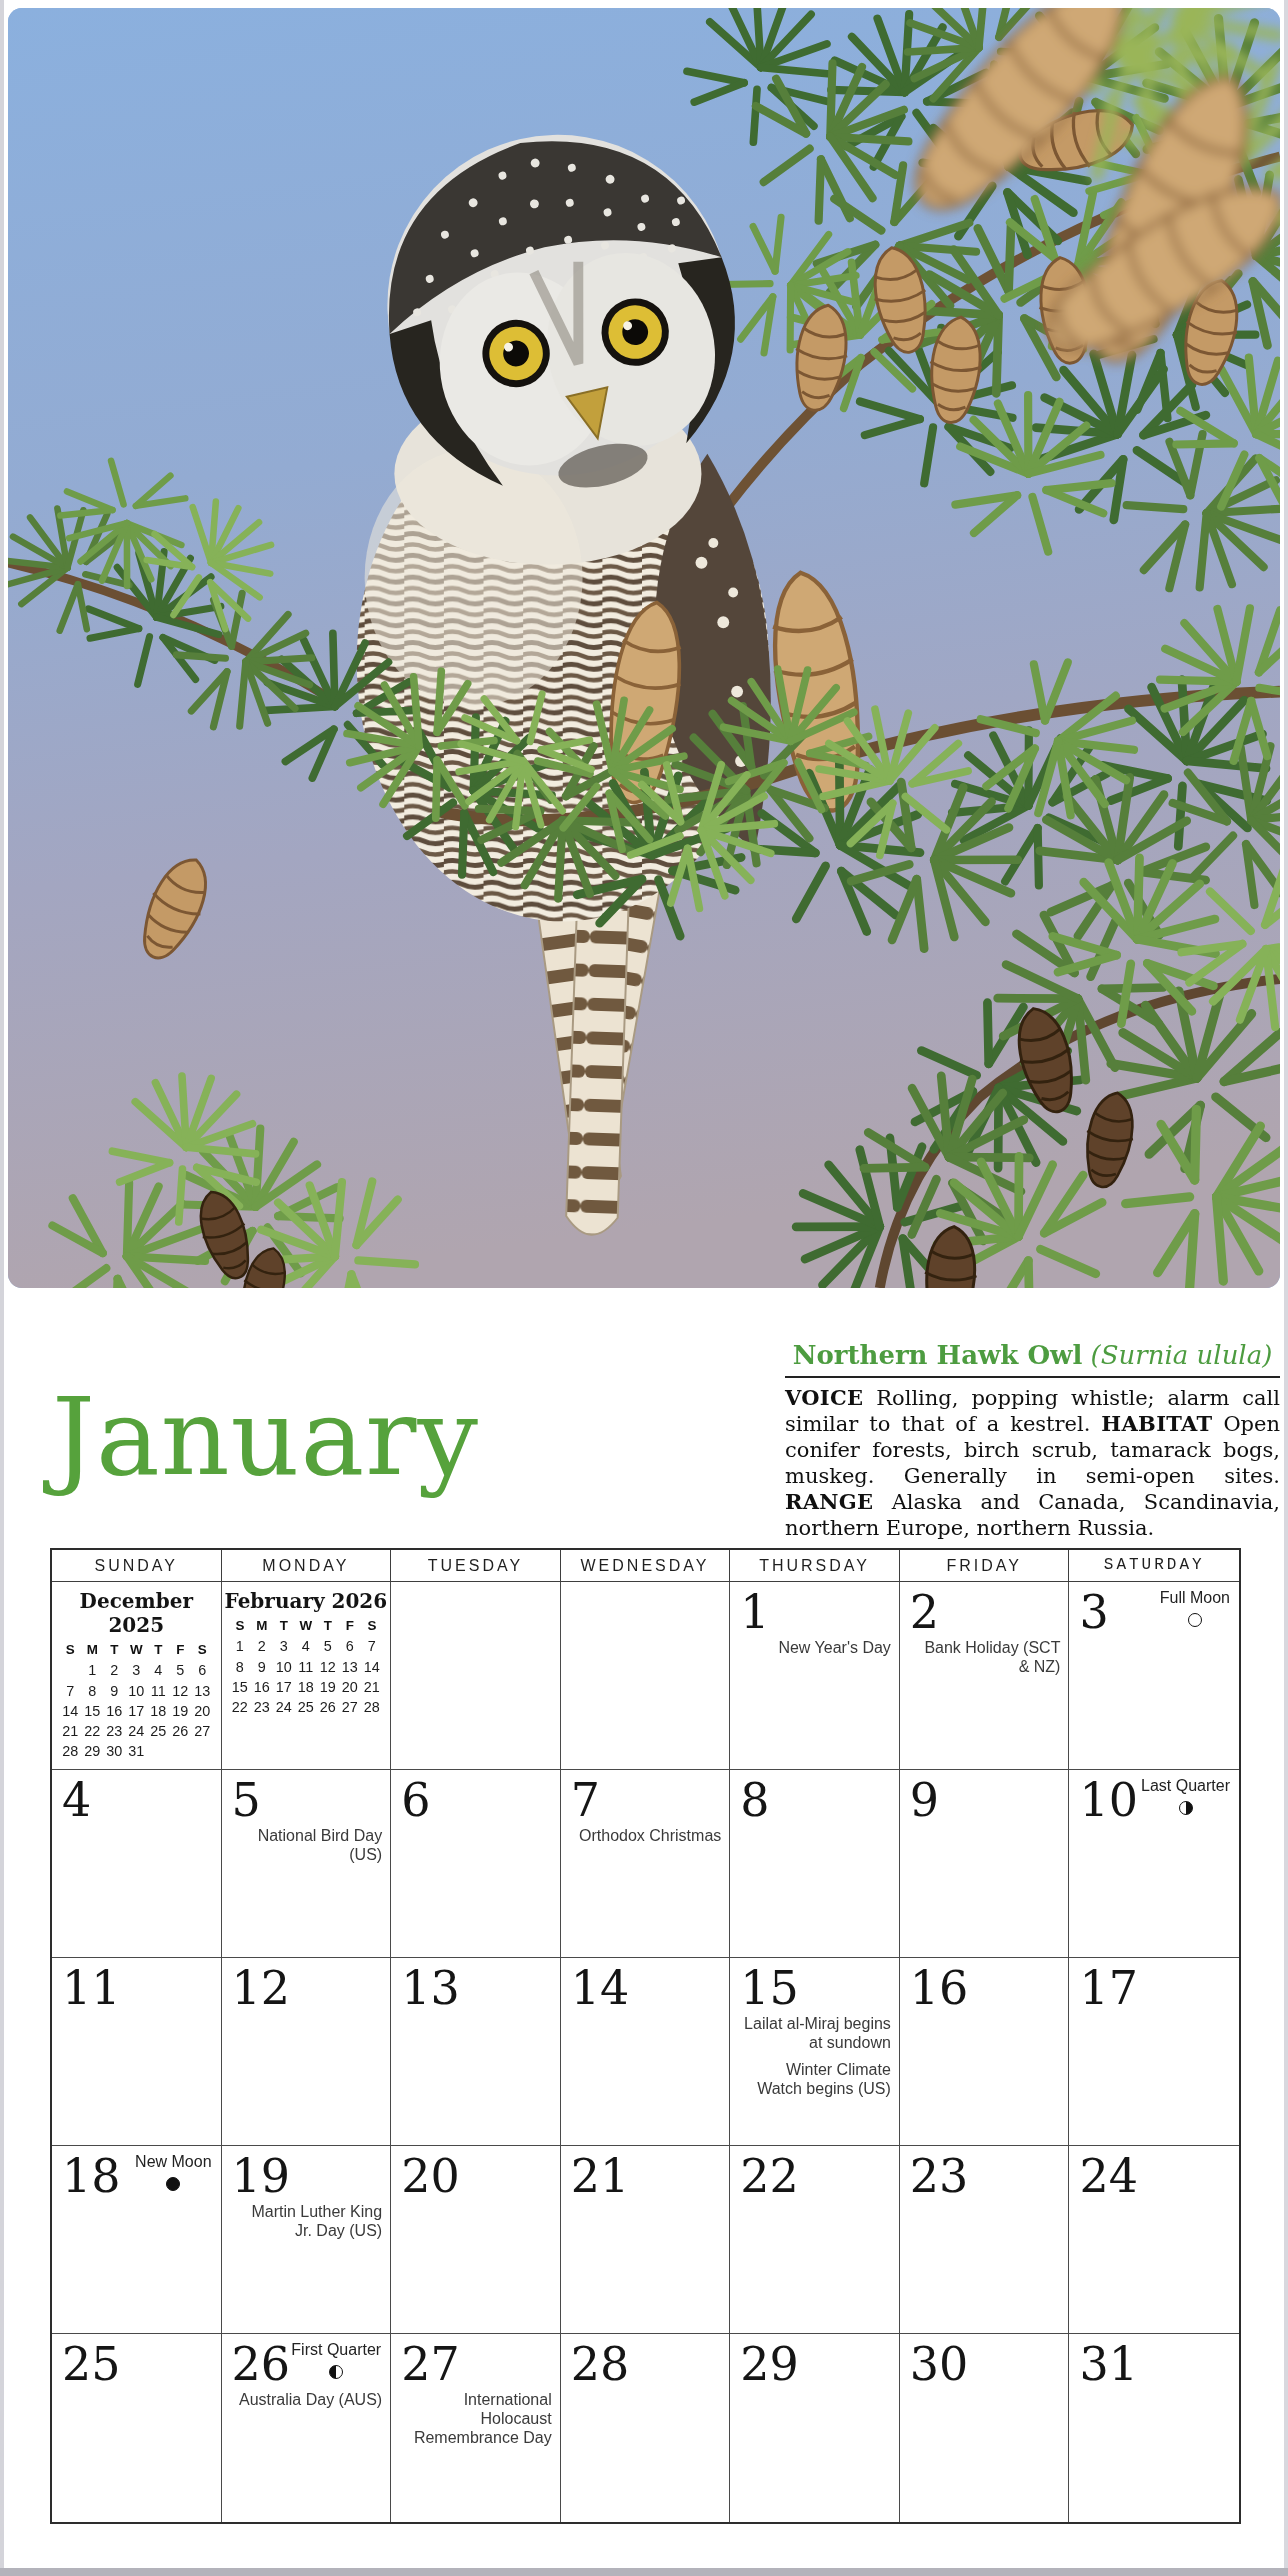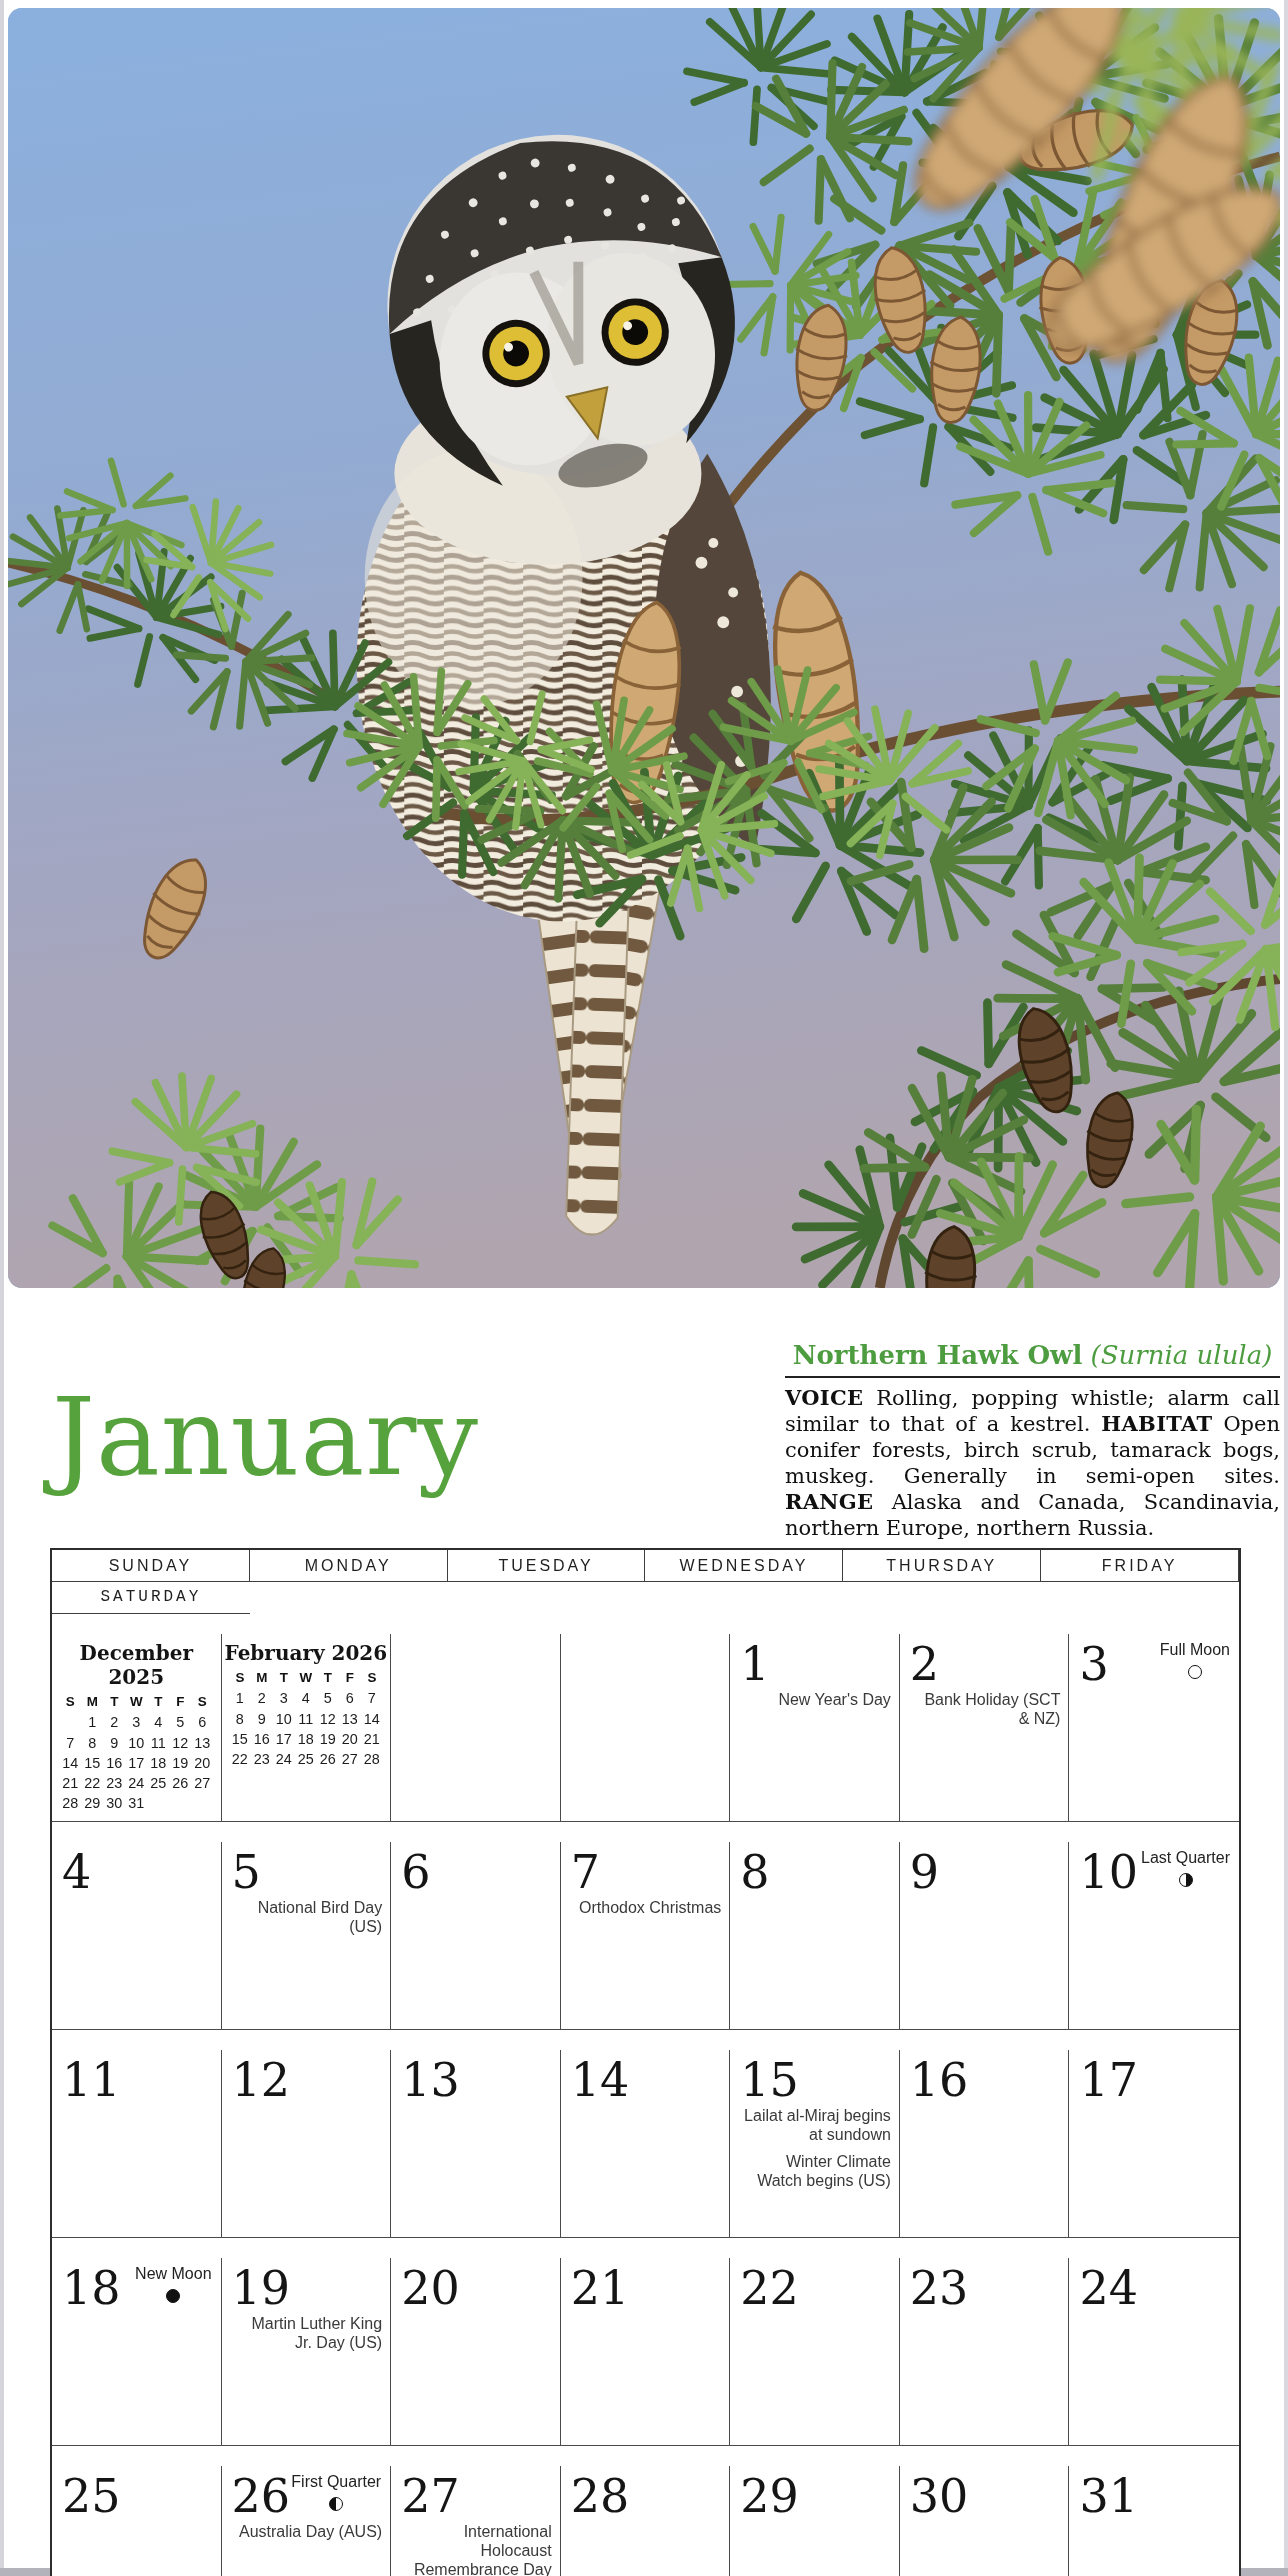--- a/index.html
+++ b/index.html
@@ -38,29 +38,29 @@
     margin-top:7px;font-family:"DejaVu Serif",serif;font-size:21px;
     line-height:1.24;text-align:justify;color:#101010;
   }
   .species-text b{letter-spacing:0.3px;}
 
   
   .calendar{
     position:absolute;left:50px;top:1548px;width:1191px;
     border:2px solid #2d2d2d;box-sizing:border-box;background:#fff;
   }
-  .dow-row{display:grid;grid-template-columns:repeat(6,1fr);}
+  .dow-row{display:grid;grid-template-columns:repeat(7,1fr);}
   .dow{
     height:31px;line-height:31px;text-align:center;
     font-size:16px;letter-spacing:3px;color:#1f1f1f;
     border-right:1px solid #3e3e3e;border-bottom:1px solid #3e3e3e;
     overflow:hidden;white-space:nowrap;
   }
   .dow:last-child{border-right:none;font-family:Liberation Mono, monospace;}
-  .week-row{display:grid;grid-template-columns:repeat(7,1fr);height:188px;margin-top:20px;}
+  .week-row{display:grid;grid-template-columns:repeat(7,1fr);height:188px;}
   .day-cell{
     position:relative;border-right:1px solid #4a4a4a;border-bottom:1px solid #4a4a4a;
     box-sizing:border-box;overflow:hidden;
   }
   .day-cell:last-child{border-right:none;}
   .week-row:last-child .day-cell{border-bottom:none;}
   .day-num{
     display:block;font-family:"DejaVu Serif",serif;font-size:46px;line-height:1.05;
     color:#151515;margin:6px 0 0 10px;
   }

